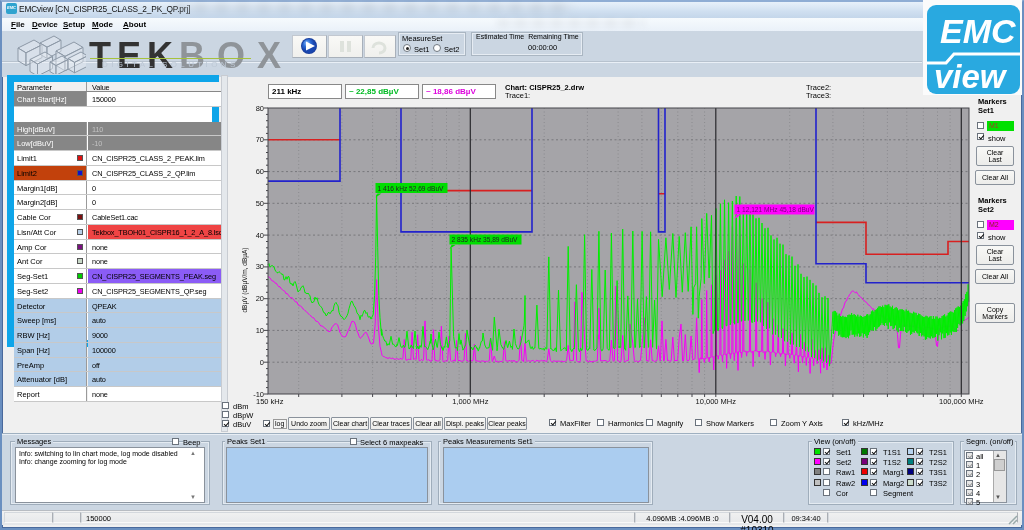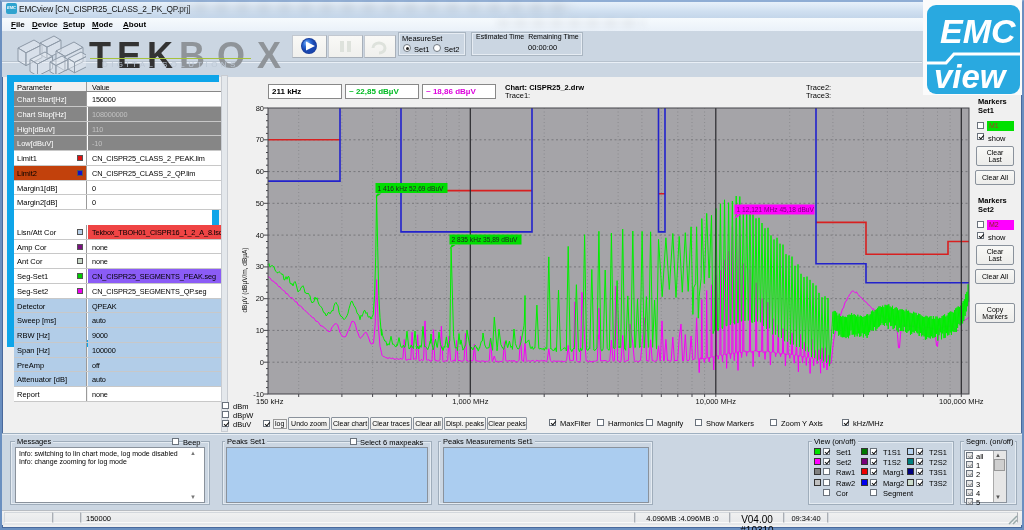--- a/index.html
+++ b/index.html
@@ -148,24 +148,20 @@
 
 <div id="ltable">
     <div class="trow" style="top:0;height:10px;background:#f0f0f0;border-bottom:1px solid #888;">
       <div class="pcell" style="padding-top:1px;background:#f0f0f0;">Parameter</div>
       <div class="vcell" style="padding-top:1px;">Value</div>
     </div>
     <div class="trow" style="top:10.0px;height:14.75px;">
       <div class="pcell" style="background:#868686;color:#fff;">Chart Start[Hz]</div>
       <div class="vcell" style="background:#fff;color:#000;">150000</div>
     </div>
-    <div class="trow" style="top:24.8px;height:14.75px;">
-      <div class="pcell" style="background:#868686;color:#fff;">Chart Stop[Hz]</div>
-      <div class="vcell" style="background:#868686;color:#c2c2c2;">108000000</div>
-    </div>
     <div class="trow" style="top:39.5px;height:14.75px;">
       <div class="pcell" style="background:#868686;color:#fff;">High[dBuV]</div>
       <div class="vcell" style="background:#868686;color:#c2c2c2;">110</div>
     </div>
     <div class="trow" style="top:54.2px;height:14.75px;">
       <div class="pcell" style="background:#868686;color:#fff;">Low[dBuV]</div>
       <div class="vcell" style="background:#868686;color:#c2c2c2;">-10</div>
     </div>
     <div class="trow" style="top:69.0px;height:14.75px;">
       <div class="pcell" style="background:#fff;color:#000;">Limit1<div class="sw" style="background:#dd1111;"></div></div>
@@ -175,20 +171,24 @@
       <div class="pcell" style="background:#c2410c;color:#000;">Limit2<div class="sw" style="background:#1111cc;"></div></div>
       <div class="vcell" style="background:#fff;color:#000;">CN_CISPR25_CLASS_2_QP.lim</div>
     </div>
     <div class="trow" style="top:98.5px;height:14.75px;">
       <div class="pcell" style="background:#fff;color:#000;">Margin1[dB]</div>
       <div class="vcell" style="background:#fff;color:#000;">0</div>
     </div>
     <div class="trow" style="top:113.2px;height:14.75px;">
       <div class="pcell" style="background:#fff;color:#000;">Margin2[dB]</div>
       <div class="vcell" style="background:#fff;color:#000;">0</div>
+    </div>
+    <div class="trow" style="top:128.0px;height:14.75px;">
+      <div class="pcell" style="background:#fff;color:#000;">Cable Cor<div class="sw" style="background:#7a1010;"></div></div>
+      <div class="vcell" style="background:#fff;color:#000;">CableSet1.cac</div>
     </div>
     <div class="trow" style="top:142.8px;height:14.75px;">
       <div class="pcell" style="background:#fff;color:#000;">Lisn/Att Cor<div class="sw" style="background:#b8d0e8;"></div></div>
       <div class="vcell" style="background:#ef4444;color:#000;">Tekbox_TBOH01_CISPR16_1_2_A_8.lsc</div>
     </div>
     <div class="trow" style="top:157.5px;height:14.75px;">
       <div class="pcell" style="background:#fff;color:#000;">Amp Cor<div class="sw" style="background:#7a1080;"></div></div>
       <div class="vcell" style="background:#fff;color:#000;">none</div>
     </div>
     <div class="trow" style="top:172.2px;height:14.75px;">

